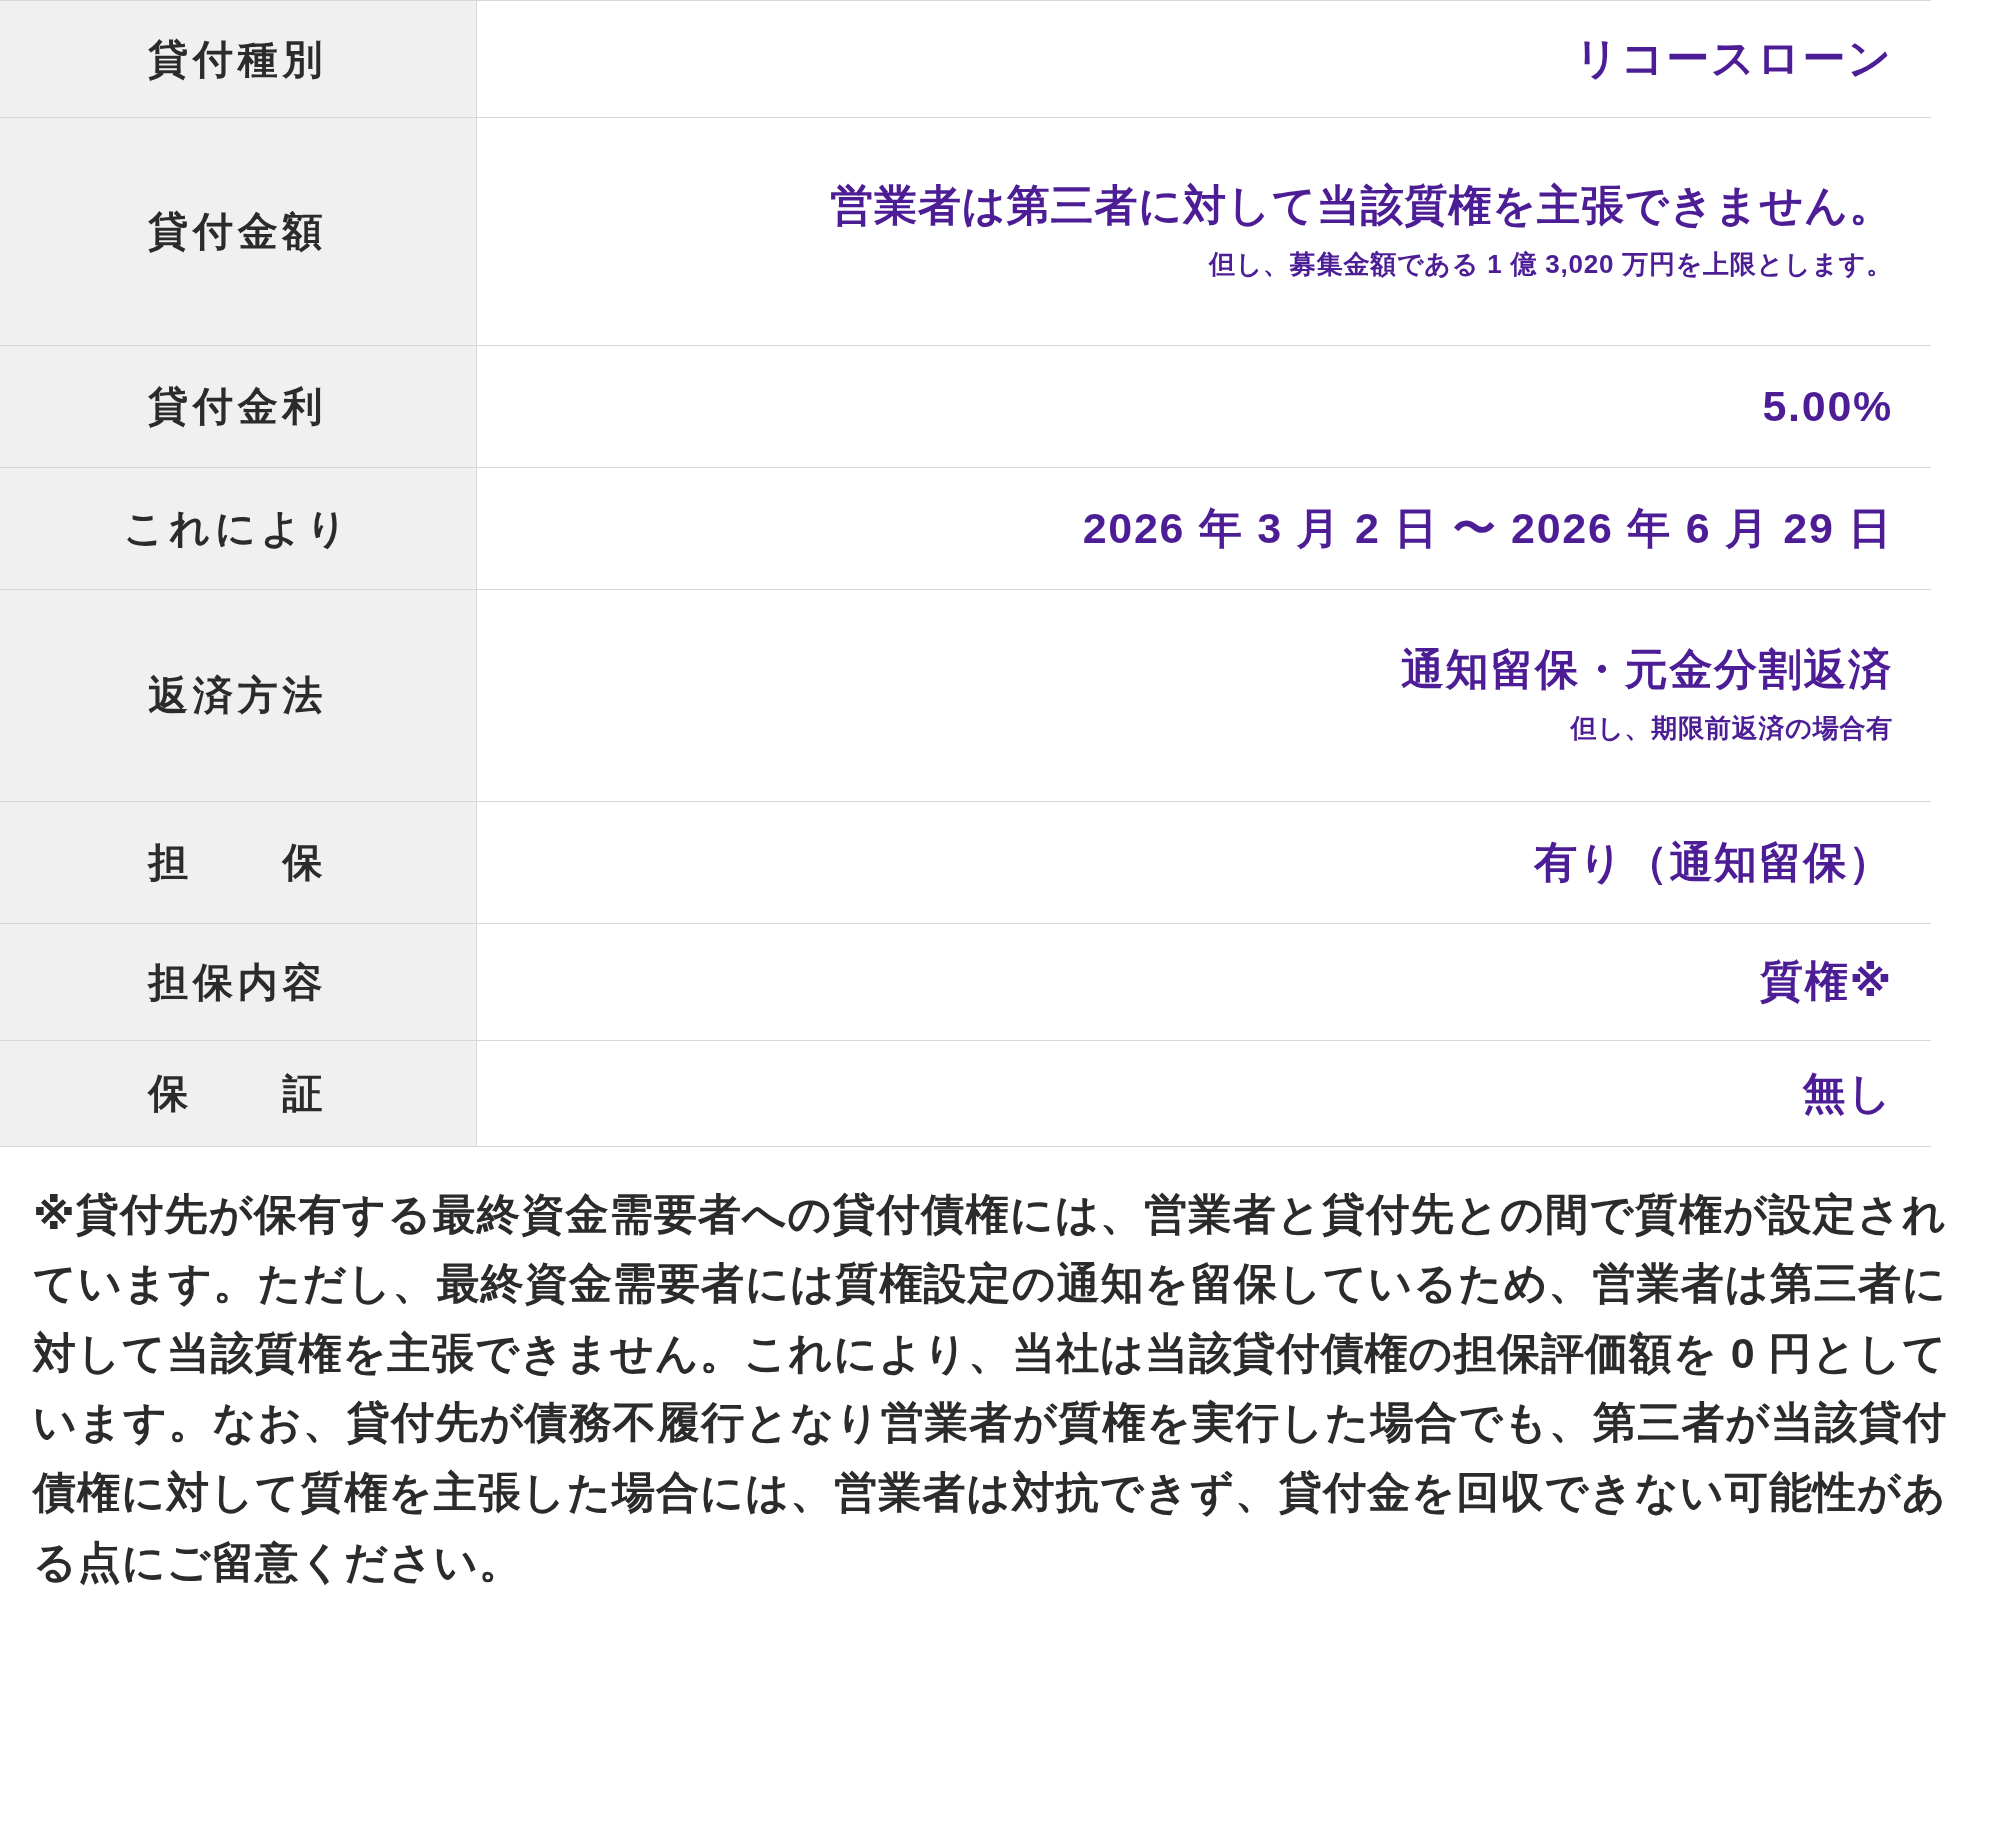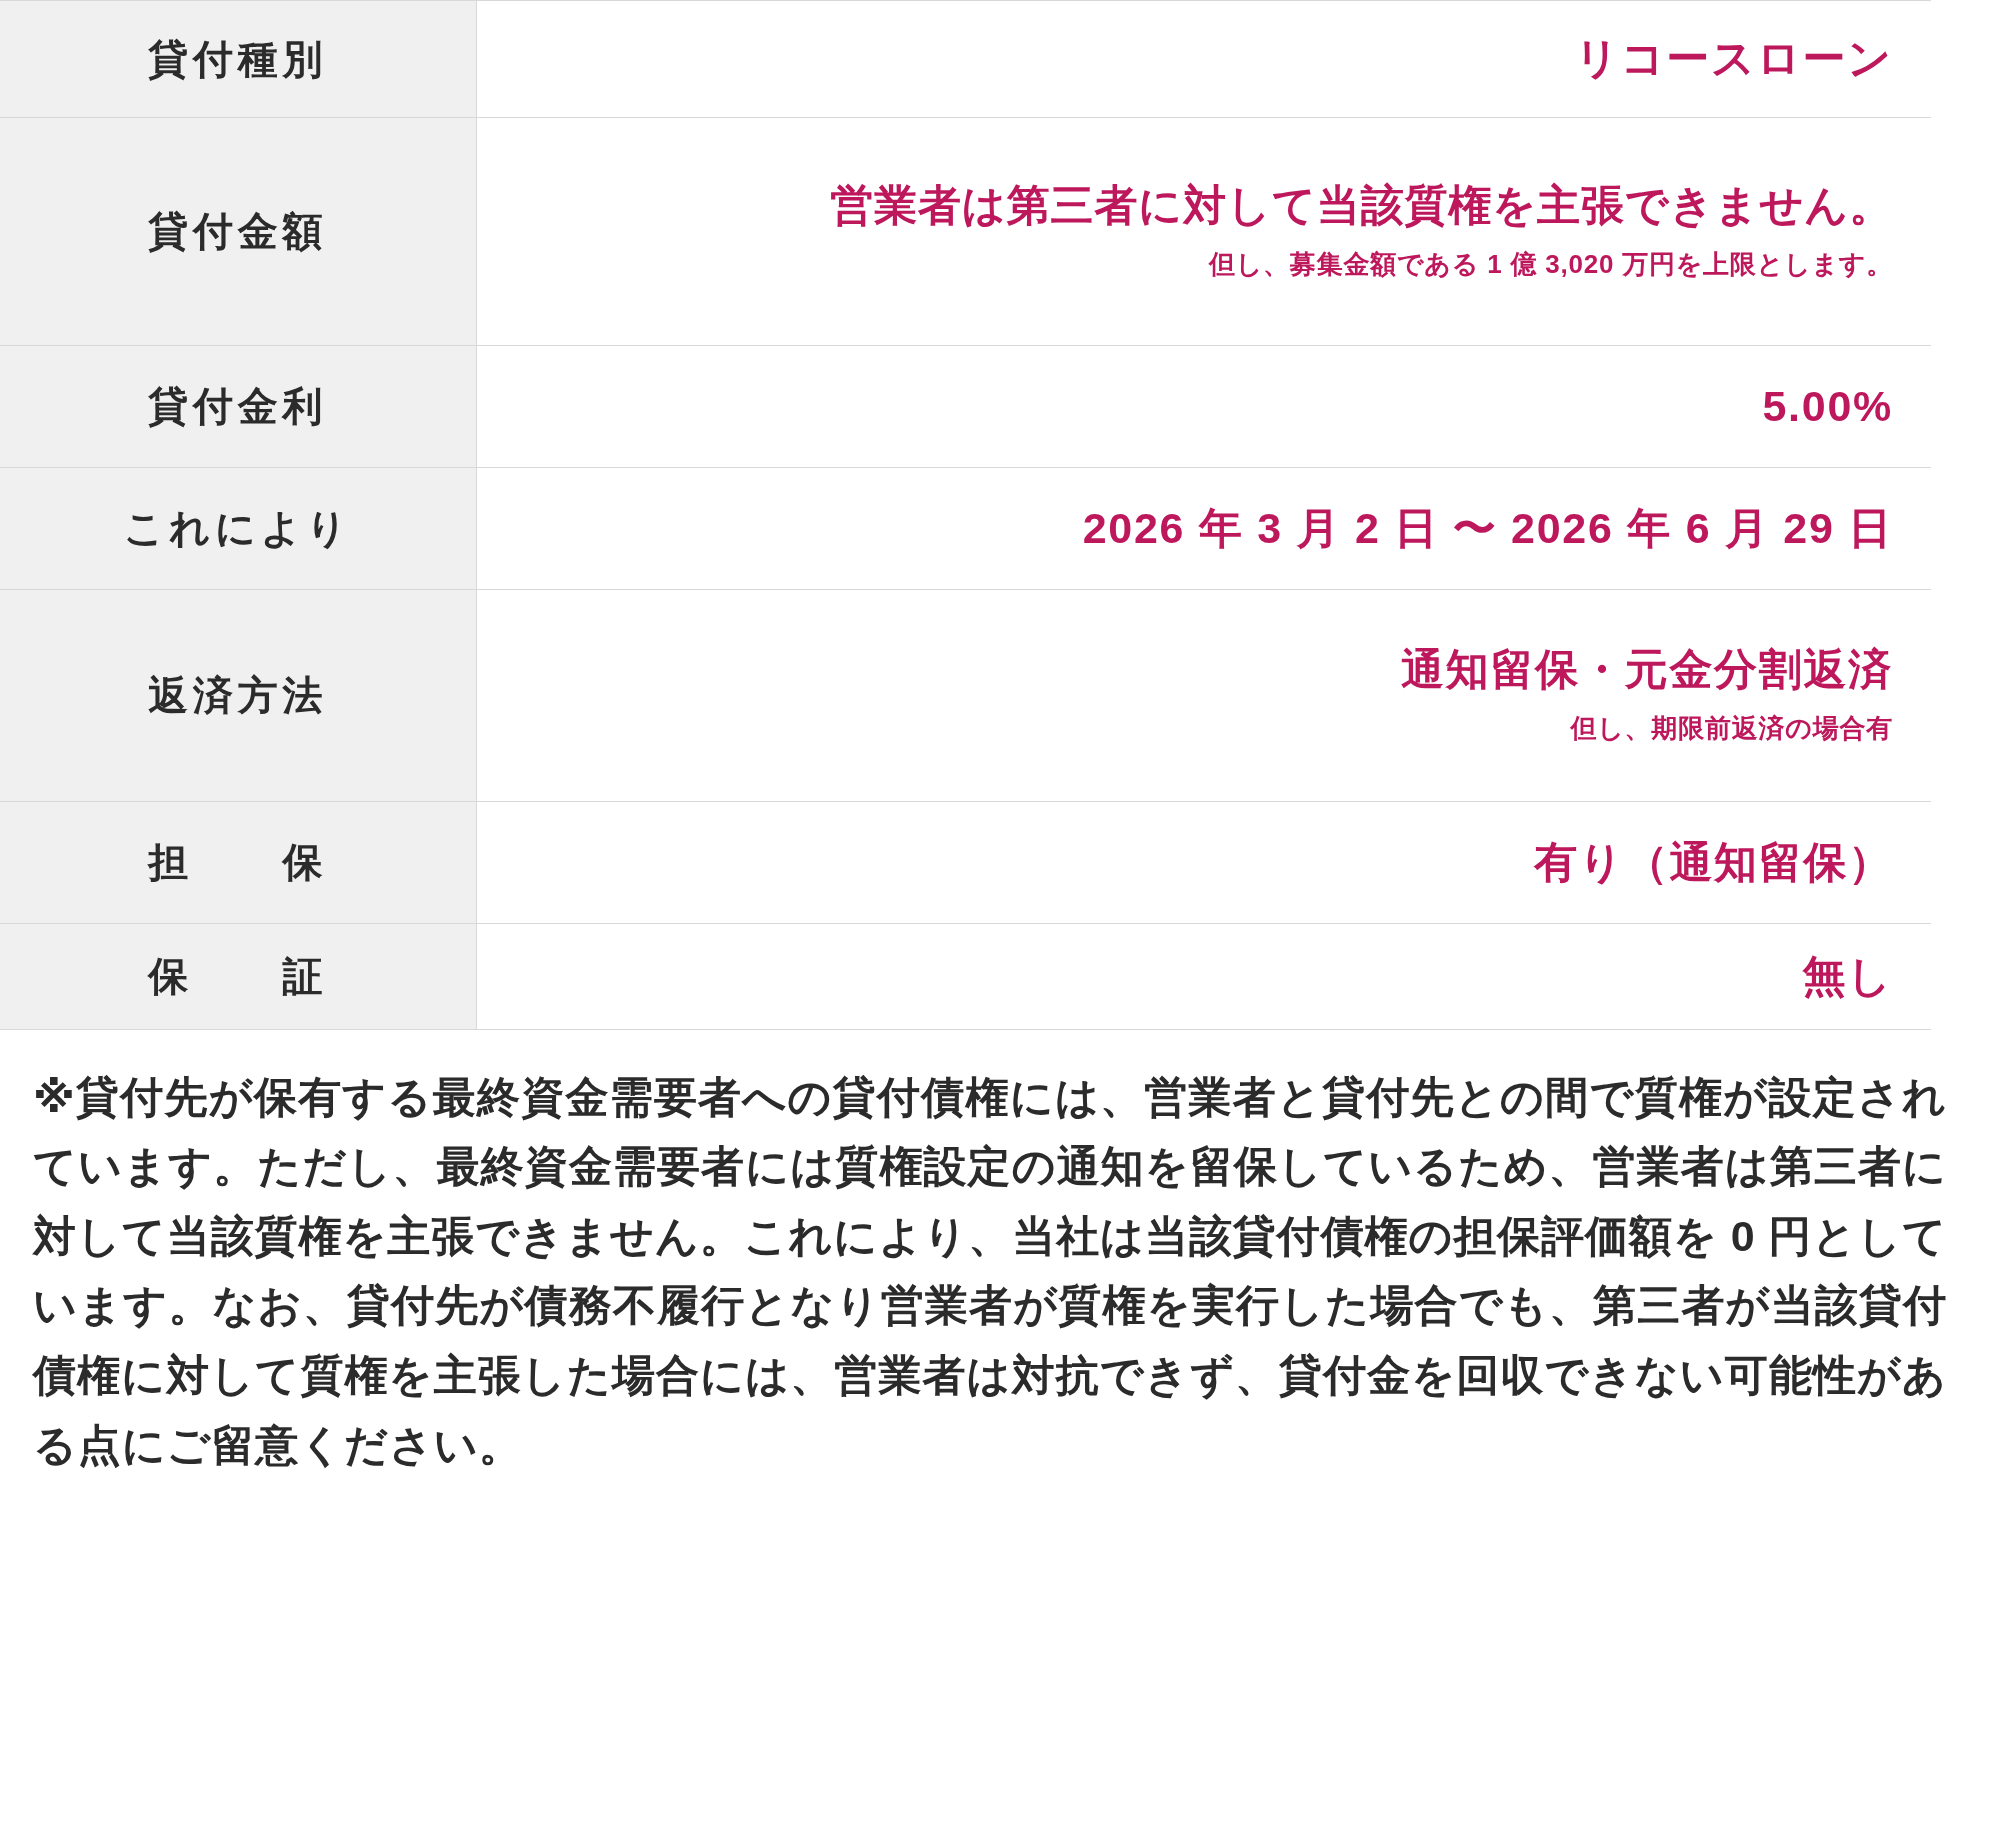--- a/index.html
+++ b/index.html
@@ -38,21 +38,21 @@
     letter-spacing: 0.12em;
     color: #2b2b2b;
     vertical-align: middle;
     padding: 25px 27px;
     box-sizing: border-box;
   }
   table.loan-table td {
     background: #ffffff;
     font-size: 42px;
     font-weight: 700;
-    color: #be185d;
+    color: #4c1d95;
     text-align: right;
     vertical-align: middle;
     padding: 25px 38px 25px 8px;
     box-sizing: border-box;
     letter-spacing: 0.06em;
   }
   .row-type th, .row-type td { height: 117px; }
   .row-amount th, .row-amount td { height: 228px; }
   .row-rate th, .row-rate td { height: 122px; }
   .row-term th, .row-term td { height: 122px; }
@@ -139,20 +139,26 @@
         </td>
       </tr>
 
       <tr class="row-collateral">
         <th class="wide-label">担　　保</th>
         <td>
           <span class="cell-main">有り（通知留保）</span>
         </td>
       </tr>
 
+      <tr class="row-collateral-detail">
+        <th>担保内容</th>
+        <td>
+          <span class="cell-main">質権※</span>
+        </td>
+      </tr>
 
       <tr class="row-guarantee">
         <th class="wide-label">保　　証</th>
         <td>
           <span class="cell-main">無し</span>
         </td>
       </tr>
     </tbody>
   </table>
 

